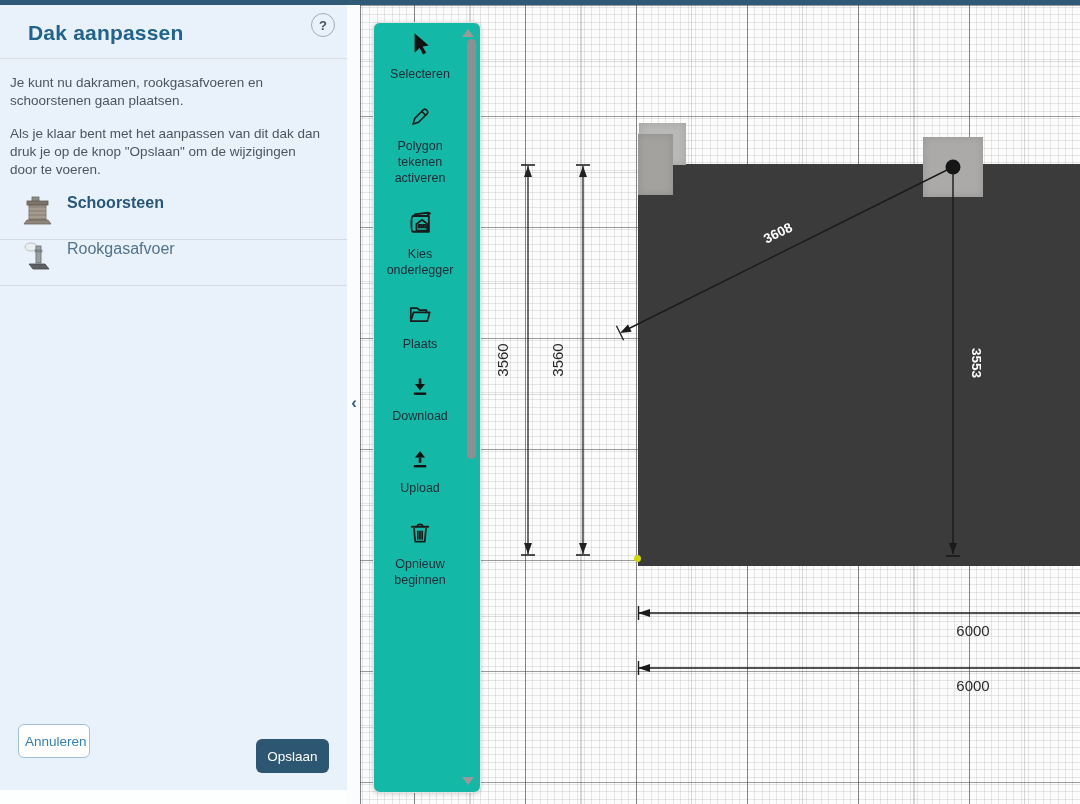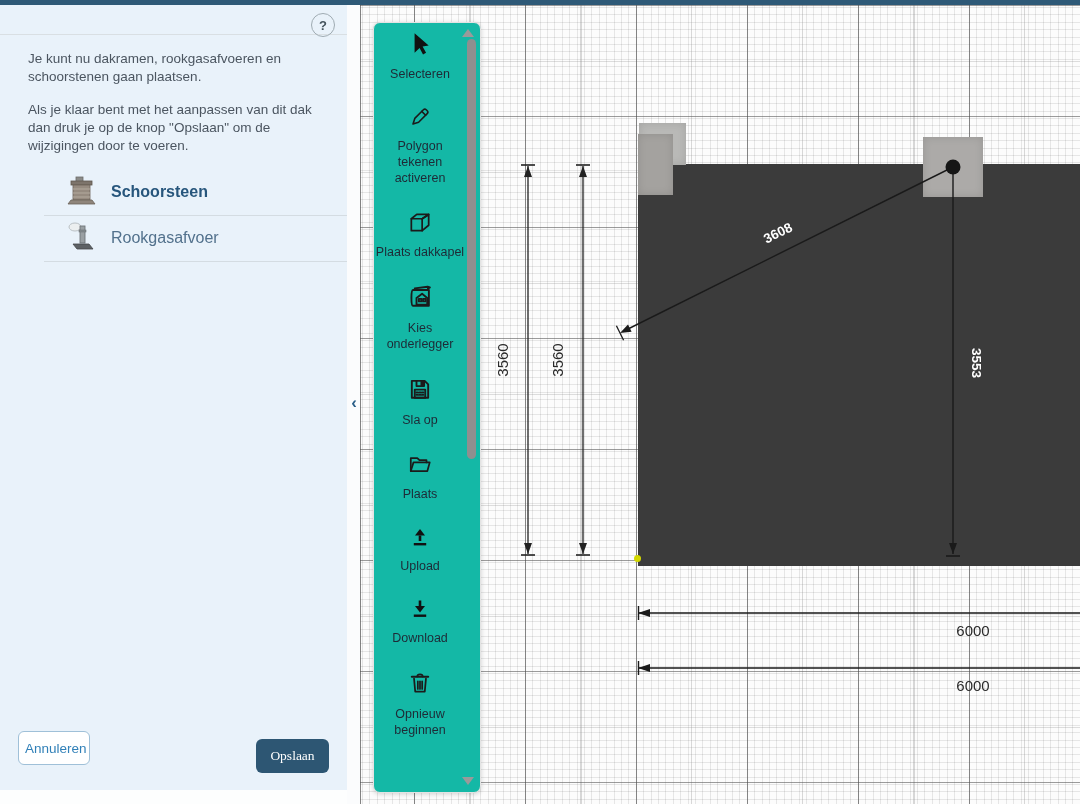--- a/index.html
+++ b/index.html
@@ -12,34 +12,34 @@
   
   .sidebar{position:absolute;left:0;top:5px;width:347px;height:785px;
            background:#e9f2fa;border-right:1px solid #d3dde4;}
   .sidebar-bottomstrip{position:absolute;left:0;top:790px;width:347px;height:14px;background:#fdfefe;}
   .sb-header{position:relative;padding:16px 20px 13px 28px;}
   .sb-title{font-size:21px;font-weight:bold;color:#21628f;letter-spacing:.2px;}
   .help-btn{position:absolute;right:12px;top:8px;width:22px;height:22px;border:1px solid #9fabb2;
             border-radius:50%;background:transparent;color:#44535c;font-size:13px;font-weight:bold;
             display:flex;align-items:center;justify-content:center;}
   .sb-divider{height:0;border-top:1px solid #d9dfe3;}
-  .sb-paras{padding:15px 24px 0 28px;}
+  .sb-paras{padding:15px 24px 0 10px;}
   .sb-paras p{margin:0 0 14px 0;font-size:13.5px;line-height:1.36;color:#4b5560;}
   .sb-items{margin-top:12px;}
-  .sb-item{height:45px;display:flex;align-items:center;gap:13px;padding-left:20px;
-           border-bottom:1px solid #d4dce2;cursor:pointer;margin-left:44px;}
+  .sb-item{height:45px;display:flex;gap:13px;padding-left:20px;
+           border-bottom:1px solid #d4dce2;cursor:pointer;}
   .sb-item:first-child{border-top:none;}
   .sb-item .lbl{font-size:16px;color:#52718c;}
   .sb-item.active .lbl{font-weight:bold;color:#27567c;font-size:16px;}
   .sb-footer{position:absolute;left:0;bottom:17px;width:100%;}
-  .btn-cancel{position:absolute;left:18px;bottom:8px;width:72px;height:34px;background:#fff;
+  .btn-cancel{position:absolute;left:18px;bottom:15px;width:72px;height:34px;background:#fff;
               border:1px solid #9fc0d8;border-radius:6px;color:#3180b8;font-size:13.5px;
               font-family:inherit;cursor:pointer;}
   .btn-save{position:absolute;right:18px;bottom:0;width:73px;height:34px;background:#2d5673;
-            border:none;border-radius:6px;color:#fff;font-size:13.5px;font-family:Liberation Serif, serif;cursor:pointer;}
+            border:none;border-radius:6px;color:#fff;font-size:13.5px;font-family:Liberation Sans, sans-serif;cursor:pointer;}
 
   
   .gutter{position:absolute;left:347px;top:5px;width:13px;height:799px;background:#fbfcfd;}
   .chevron{position:absolute;left:348px;top:394px;width:12px;height:18px;color:#2b5f88;
            font-size:17px;font-weight:bold;line-height:18px;text-align:center;cursor:pointer;}
 
   
   .canvas{position:absolute;left:360px;top:5px;width:720px;height:799px;background-color:#fcfcfc;
     background-image:
       repeating-linear-gradient(90deg, rgba(75,75,75,.55) 0 1px, transparent 1px 111px),
@@ -135,20 +135,21 @@
         <line x1="278.5" y1="656" x2="278.5" y2="670" stroke-width="1.4"></line>
       </g>
       <text class="dim-label" x="613" y="686" text-anchor="middle">6000</text>
 
       <circle cx="277.5" cy="553.5" r="3.5" fill="#d3d800"></circle>
     </svg>
   </div>
 
   <div class="sidebar">
     <div class="sb-header">
+      <div class="sb-title">Dak aanpassen</div>
       <div class="help-btn">
         <span>?</span>
       </div>
     </div>
     <div class="sb-divider"></div>
     <div class="sb-paras">
       <p>Je kunt nu dakramen, rookgasafvoeren en schoorstenen gaan plaatsen.</p>
       <p>Als je klaar bent met het aanpassen van dit dak dan druk je op de knop "Opslaan" om de wijzigingen door te voeren.</p>
     </div>
 
@@ -205,89 +206,66 @@
       <div class="tb-item">
         <span>
           <svg width="24" height="24" viewBox="0 0 24 24" class="icon-stroke">
             <path d="M5 19 L6.8 13.4 L15.4 4.8 C16.2 4 17.4 4 18.2 4.8 L19.2 5.8 C20 6.6 20 7.8 19.2 8.6 L10.6 17.2 L5 19 Z"></path>
             <line x1="13.8" y1="6.4" x2="17.6" y2="10.2"></line>
           </svg>
         </span>
         <span class="tb-label">Polygon tekenen activeren</span>
       </div>
 
-      <div class="tb-item">
-        <span>
-          <svg width="28" height="26" viewBox="0 0 24 24" class="icon-stroke">
-            <rect x="4" y="9" width="10" height="11"></rect>
-            <path d="M4 9 L9 5 H20 L14 9"></path>
-            <path d="M14 9 L20 5 V15 L14 20"></path>
-          </svg>
-        </span>
-        <span class="tb-label">Plaats dakkapel</span>
-      </div>
 
 
       <div class="tb-item">
         <span>
           <svg width="28" height="28" viewBox="0 0 24 24" class="icon-stroke">
             <path d="M7.5 4.6 L18.5 3.2 L20.5 3.8 L18.8 4.8"></path>
             <path d="M6 6 C4.2 6 4.2 19.5 6 19.5 H19.6 V6 H6 Z"></path>
             <path d="M9 18.5 V12.8 L13.8 9.2 L18.2 12.8 V18.5 Z"></path>
             <rect x="11" y="13.6" width="2.2" height="2.2"></rect>
             <rect x="14.6" y="13.6" width="2.2" height="2.2"></rect>
           </svg>
         </span>
         <span class="tb-label">Kies onderlegger</span>
       </div>
 
-      <div class="tb-item">
-        <span>
-          <svg width="28" height="28" viewBox="0 0 24 24" class="icon-stroke">
-            <path d="M5 5 H16 L19 8 V19.5 H5 Z"></path>
-            <path d="M9 5 V9.5 H15.5 V5"></path>
-            <rect x="13.2" y="5.6" width="1.6" height="3" fill="#1b1b1b"></rect>
-            <rect x="7.5" y="12.5" width="9" height="7"></rect>
-            <line x1="8.8" y1="15" x2="15.2" y2="15" stroke-dasharray="1.4 1"></line>
-            <line x1="8.8" y1="17" x2="15.2" y2="17" stroke-dasharray="1.4 1"></line>
-          </svg>
-        </span>
-        <span class="tb-label">Sla op</span>
-      </div>
 
       <div class="tb-item">
         <span>
           <svg width="30" height="26" viewBox="0 0 24 24" class="icon-stroke">
             <path d="M3.5 18.5 V6.5 H9.5 L11.5 8.5 H18 V10.5"></path>
             <path d="M3.5 18.5 L6 10.5 H21 L18.8 18.5 Z"></path>
           </svg>
         </span>
         <span class="tb-label">Plaats</span>
+      </div>
+
+      <div class="tb-item">
+        <span>
+          <svg width="26" height="24" viewBox="0 0 24 24" fill="#111">
+            <rect x="10.7" y="3.5" width="2.6" height="6"></rect>
+            <polygon points="7,9 17,9 12,15.5"></polygon>
+            <rect x="5.8" y="17.5" width="12.4" height="2.4"></rect>
+          </svg>
+        </span>
+        <span class="tb-label">Download</span>
       </div>
 
       <div class="tb-item">
         <span>
           <svg width="26" height="24" viewBox="0 0 24 24" fill="#111">
             <polygon points="7,10.5 17,10.5 12,4"></polygon>
             <rect x="10.7" y="10.5" width="2.6" height="5.5"></rect>
             <rect x="5.8" y="18" width="12.4" height="2.4"></rect>
           </svg>
         </span>
         <span class="tb-label">Upload</span>
-      </div>
-
-      <div class="tb-item">
-        <span>
-          <svg width="26" height="24" viewBox="0 0 24 24" fill="#111">
-            <rect x="10.7" y="3.5" width="2.6" height="6"></rect>
-            <polygon points="7,9 17,9 12,15.5"></polygon>
-            <rect x="5.8" y="17.5" width="12.4" height="2.4"></rect>
-          </svg>
-        </span>
-        <span class="tb-label">Download</span>
       </div>
 
       <div class="tb-item">
         <span>
           <svg width="26" height="28" viewBox="0 0 24 24" class="icon-stroke">
             <path d="M6.5 8 L7.6 20 H16.4 L17.5 8"></path>
             <line x1="10" y1="10.5" x2="10" y2="17.5"></line>
             <line x1="12" y1="10.5" x2="12" y2="17.5"></line>
             <line x1="14" y1="10.5" x2="14" y2="17.5"></line>
             <line x1="4.5" y1="6.2" x2="19.5" y2="6.2" stroke-width="2"></line>

